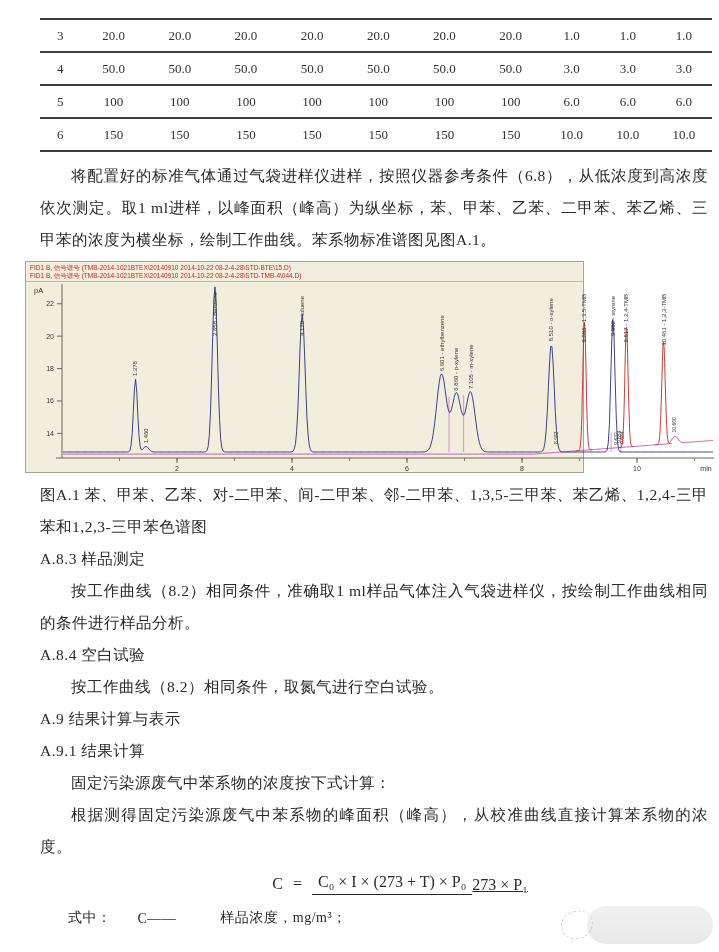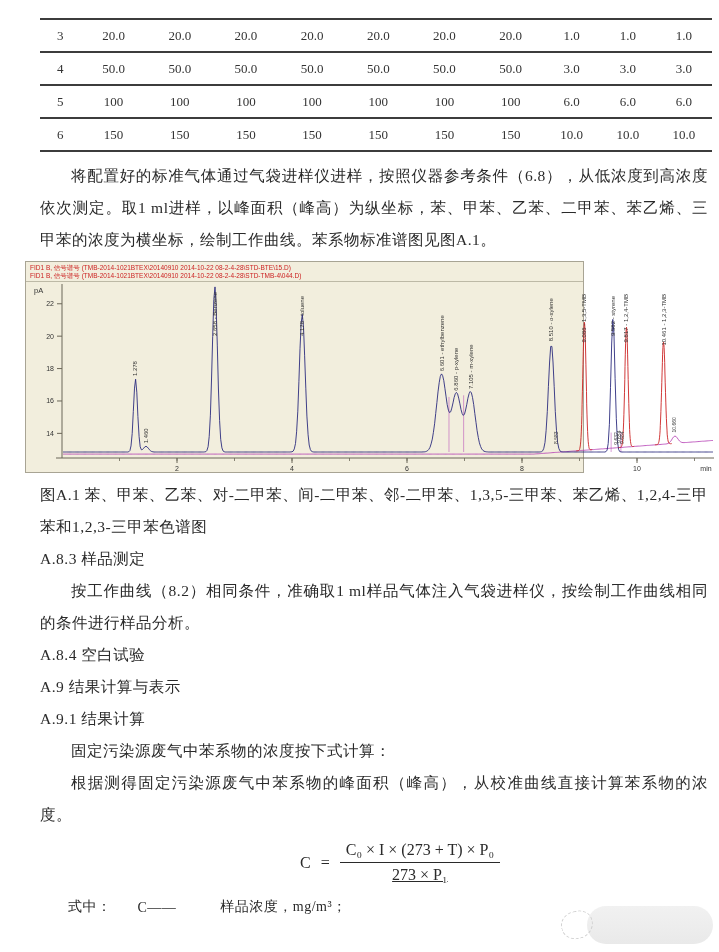--- a/index.html
+++ b/index.html
@@ -76,21 +76,21 @@
   
   .formula-row{
     display:flex;
     align-items:center;
     justify-content:center;
     width:500px;
     margin:10px 0 4px 110px;
     font-size:16px;
     gap:10px;
   }
-  .frac{display:inline-flex;flex-direction:column;align-items:center;}
+  .frac{display:inline-flex;flex-direction:row;}
   .frac .num{
     padding:0 6px 3px 6px;
     border-bottom:1.5px solid #2a2a2a;
     white-space:nowrap;
   }
   .frac .den{padding-top:3px;white-space:nowrap;text-decoration:underline;}
   .legend-row{
     display:flex;
     align-items:flex-end;
     font-size:14px;
@@ -253,20 +253,21 @@
         <text x="650.45" y="150.55999999999997" font-size="5" fill="#444" text-anchor="start" font-family="&quot;Liberation Sans&quot;,&quot;DejaVu Sans&quot;,sans-serif" transform="rotate(-90 650.45 150.55999999999997)">10.660</text>
       </svg>
   </div>
 
   <p class="body-text mt6">图A.1 苯、甲苯、乙苯、对-二甲苯、间-二甲苯、邻-二甲苯、1,3,5-三甲苯、苯乙烯、1,2,4-三甲苯和1,2,3-三甲苯色谱图</p>
 
   <p class="heading">A.8.3 样品测定</p>
   <p class="body-text indent">按工作曲线（8.2）相同条件，准确取1 ml样品气体注入气袋进样仪，按绘制工作曲线相同的条件进行样品分析。</p>
 
   <p class="heading">A.8.4 空白试验</p>
+  <p class="body-text indent">按工作曲线（8.2）相同条件，取氮气进行空白试验。</p>
 
   <p class="heading">A.9 结果计算与表示</p>
   <p class="heading">A.9.1 结果计算</p>
   <p class="body-text indent">固定污染源废气中苯系物的浓度按下式计算：</p>
 
   <p class="body-text indent">根据测得固定污染源废气中苯系物的峰面积（峰高），从校准曲线直接计算苯系物的浓度。</p>
 
   <div class="formula-row">
     <span>C</span>
     <span>=</span>

